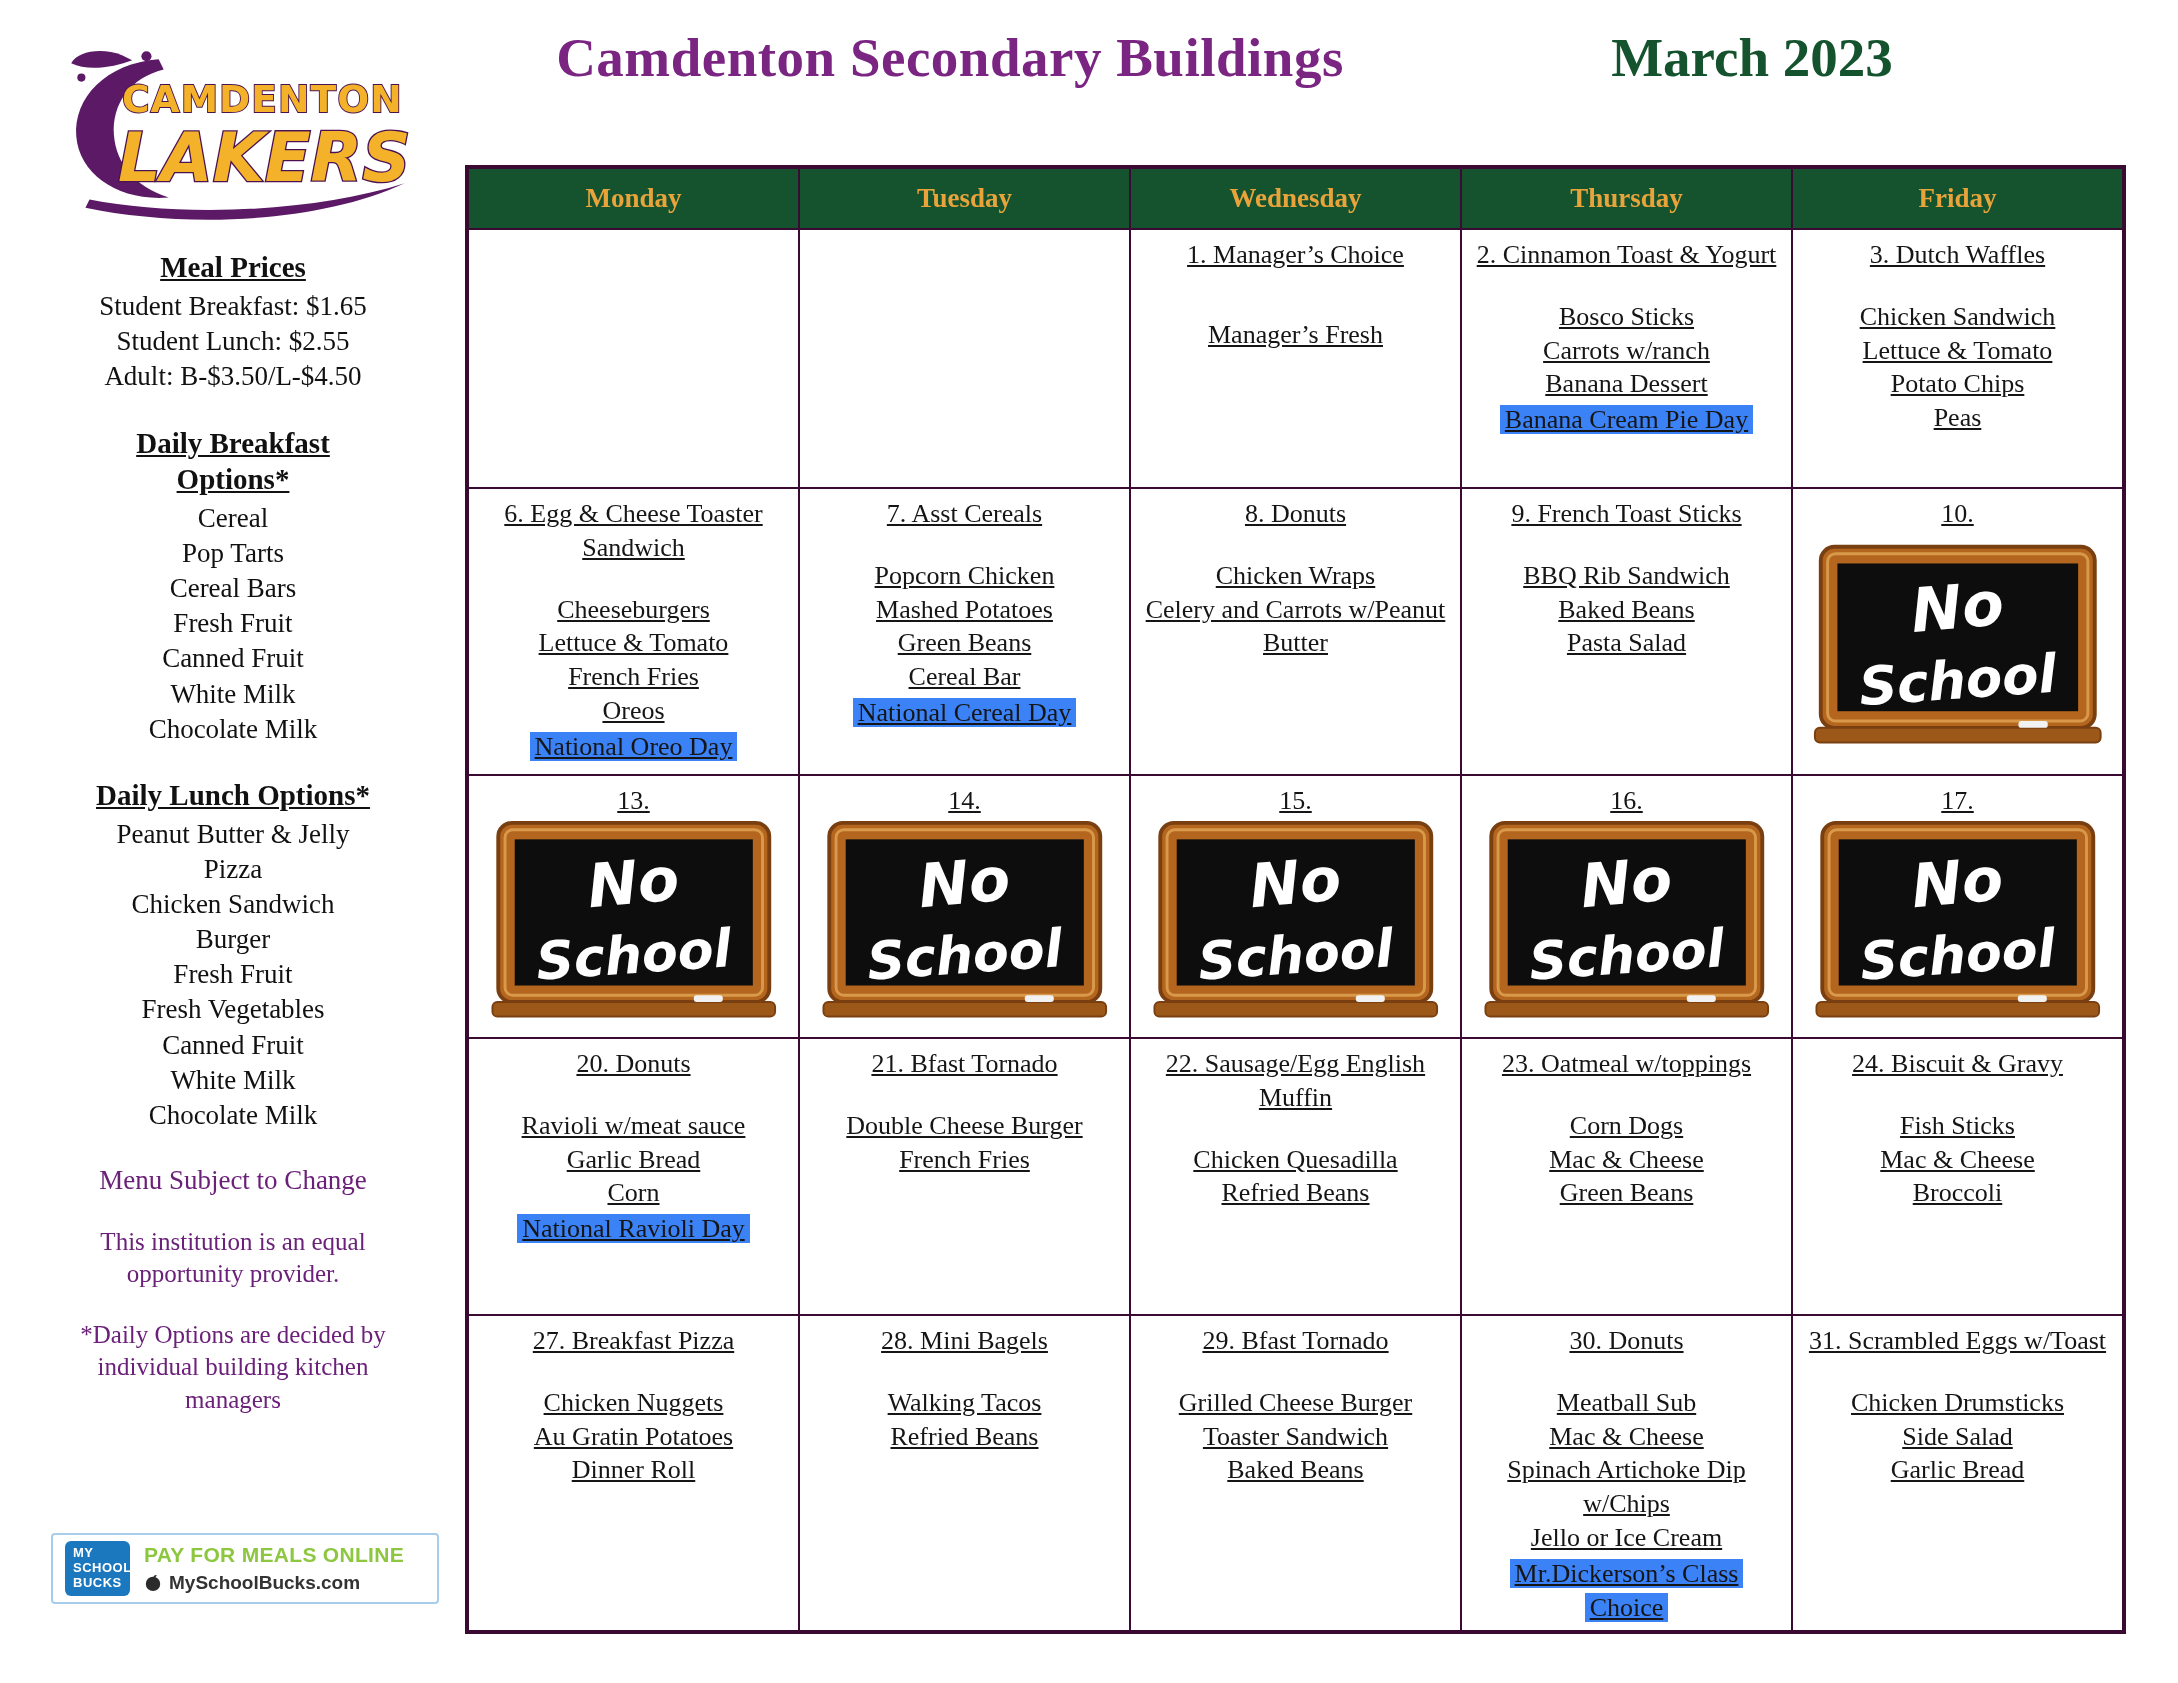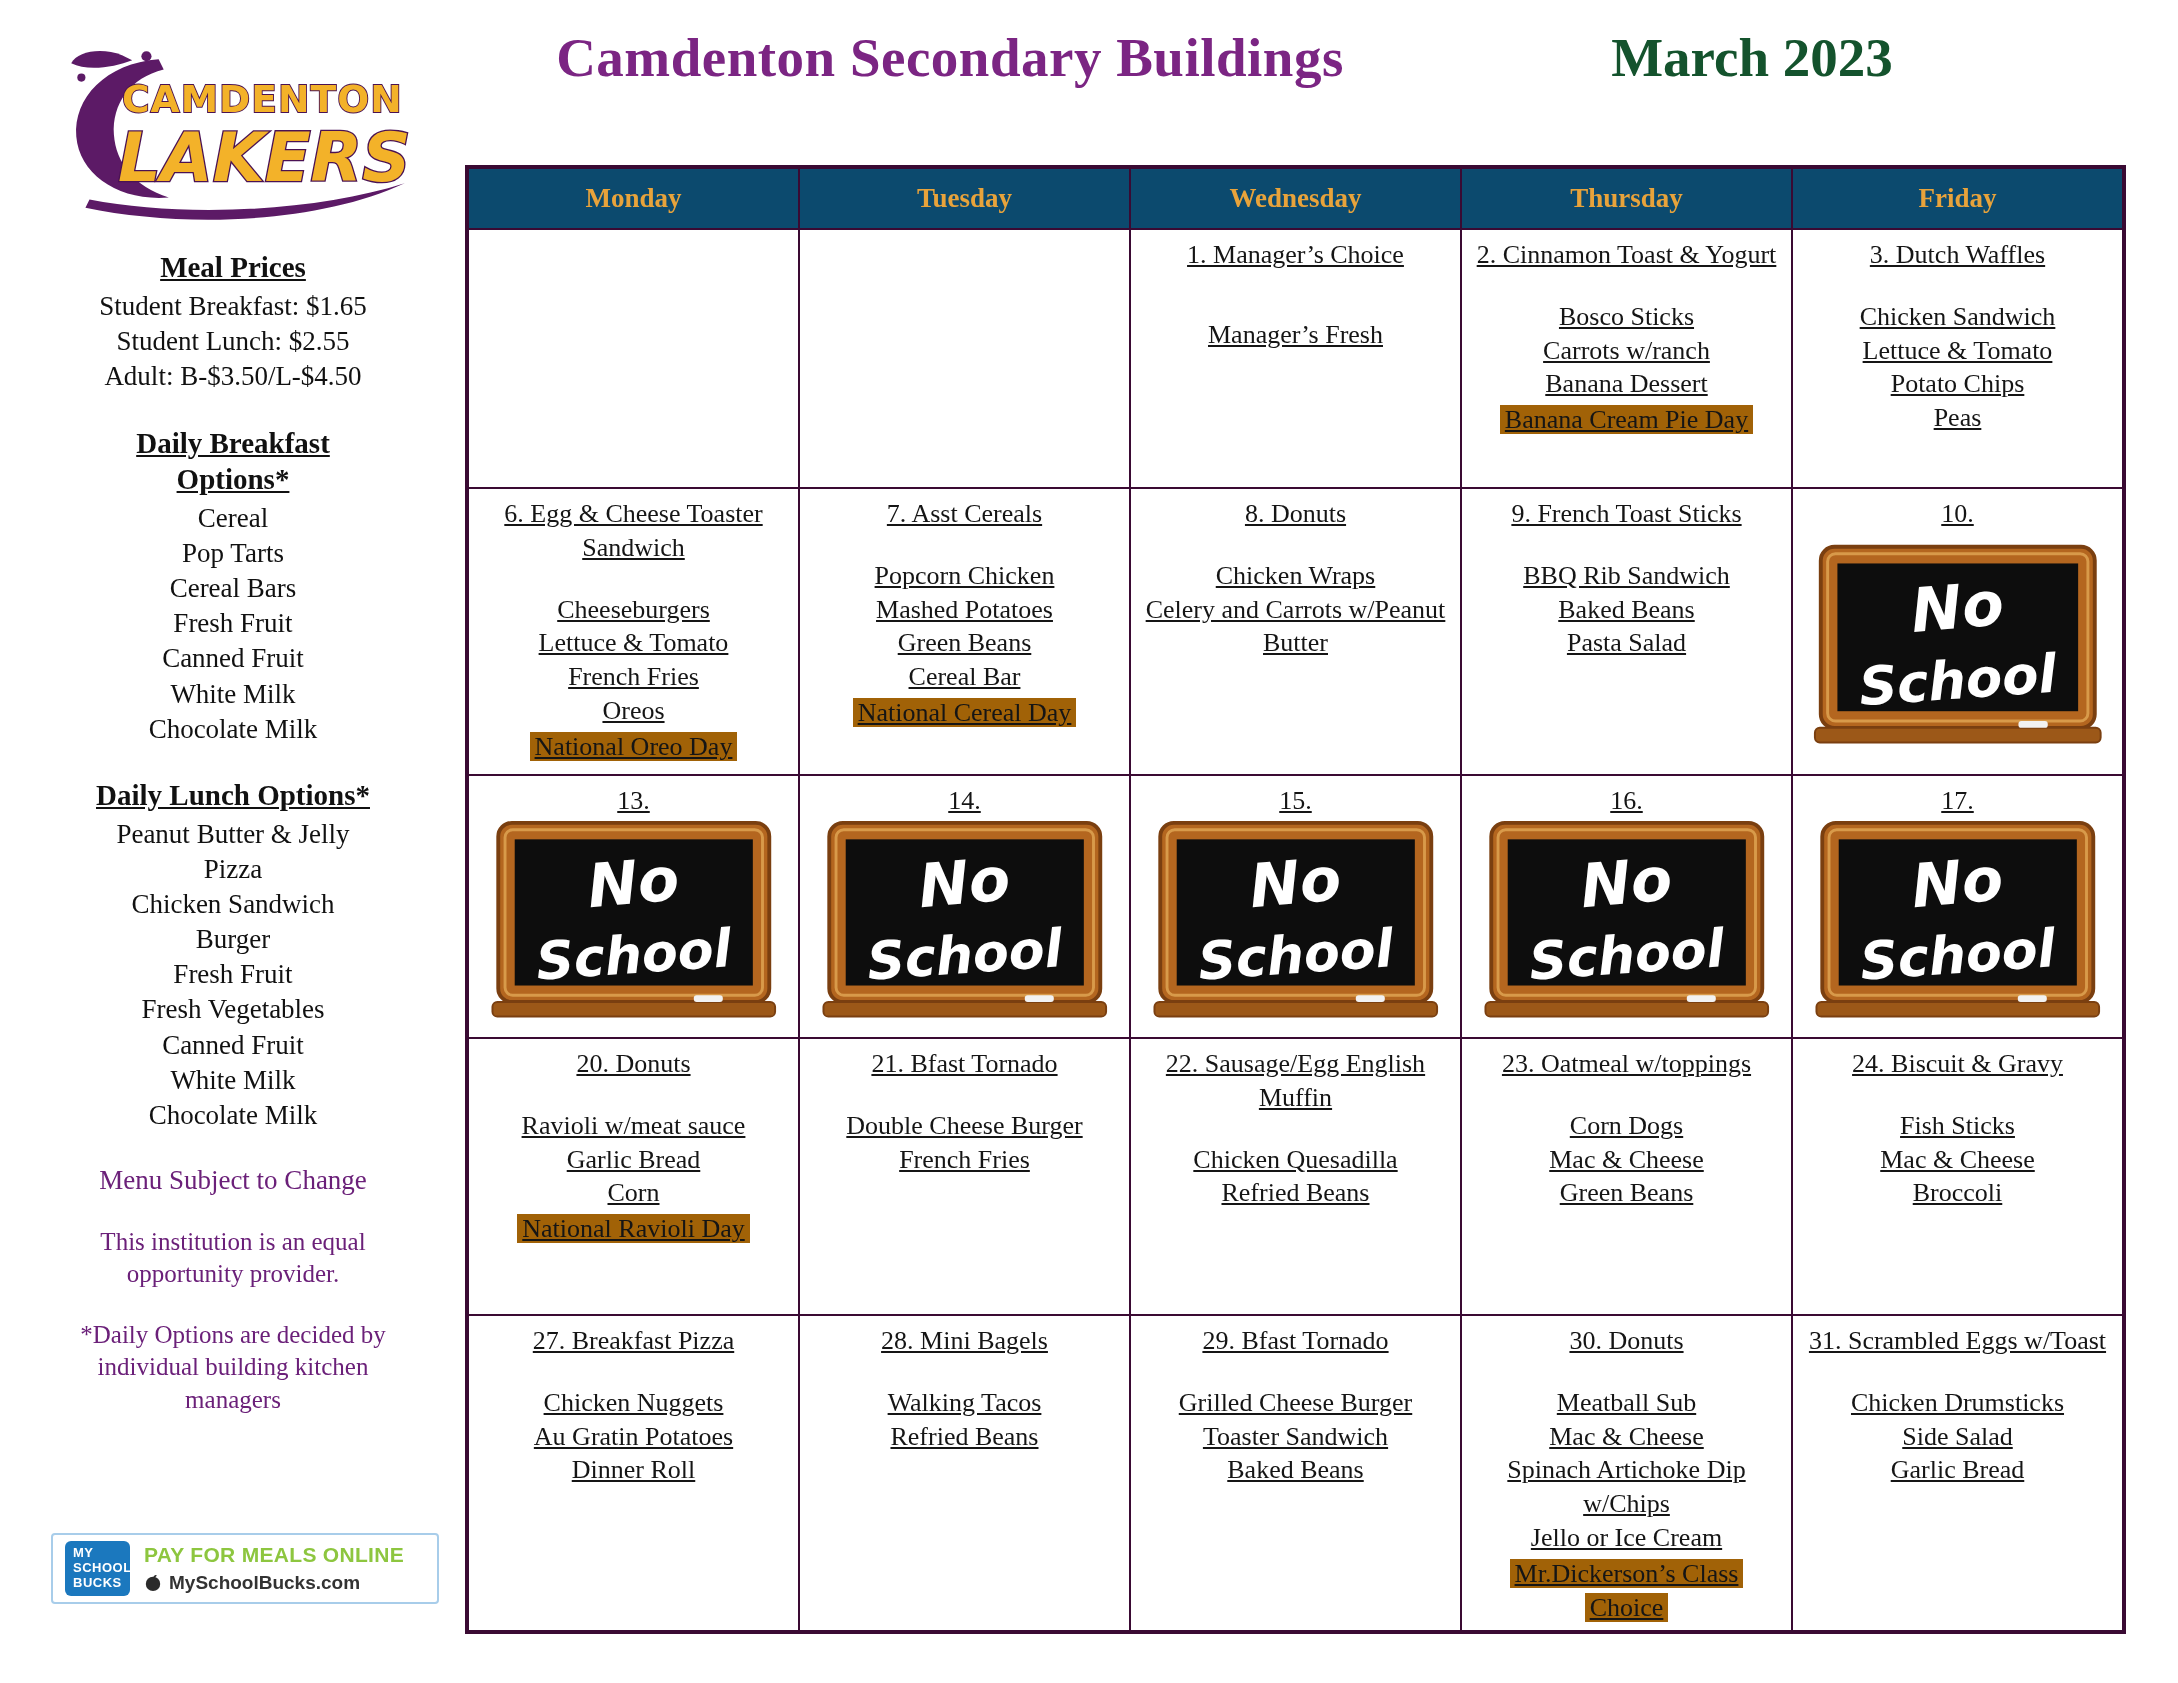--- a/index.html
+++ b/index.html
@@ -62,31 +62,31 @@
   .apple-icon { width:18px; height:18px; flex:none; }
 
   
   .calendar {
     position:absolute; left:465px; top:165px; width:1661px; height:1469px;
     display:grid; grid-template-columns:repeat(5,1fr);
     grid-template-rows:61px 259px 287px 263px 277px auto;
     border:3px solid #3a0a33; background:#fff;
   }
   .cal-header-cell {
-    background:#0c4a6e; color:#e8a33b; font-weight:bold; font-size:27px;
+    background:#14532d; color:#e8a33b; font-weight:bold; font-size:27px;
     display:flex; align-items:center; justify-content:center;
     border:1px solid #3a0a33;
   }
   .cal-cell {
     border:1px solid #3a0a33; padding:8px 10px 6px; text-align:center;
     font-size:26px; line-height:1.3; overflow:hidden; color:#151515;text-decoration:underline;
   }
   .cell-title { margin-bottom:28px; }
   .cell-highlight { margin-top:2px; }
-  .cell-highlight span { background:#a16207; padding:0 5px; box-decoration-break:clone; -webkit-box-decoration-break:clone; }
+  .cell-highlight span { background:#3b82f6; padding:0 5px; box-decoration-break:clone; -webkit-box-decoration-break:clone; }
   .cal-cell.no-school { display:flex; flex-direction:column; align-items:center; padding-bottom:12px; }
   .cal-cell.no-school .cell-number { margin-bottom:2px; }
   .cal-cell.no-school svg { flex:1 1 auto; min-height:0; width:95%; }
 </style>
 </head>
 <body>
 
 <div class="page">
 
   <div class="logo-wrap">

